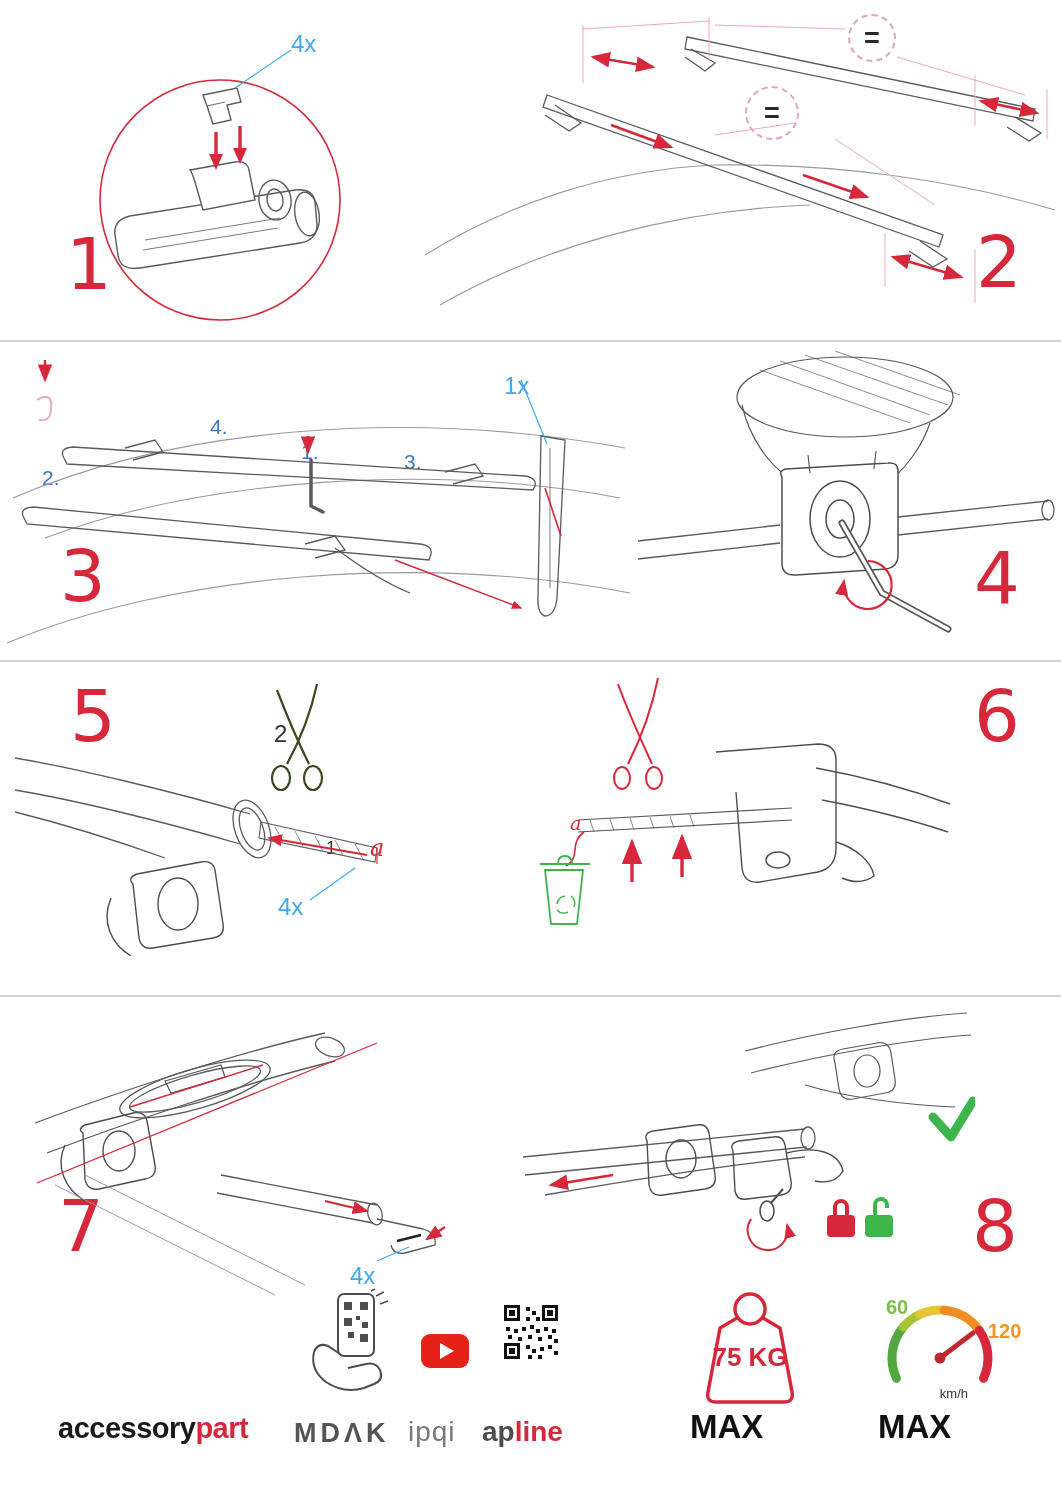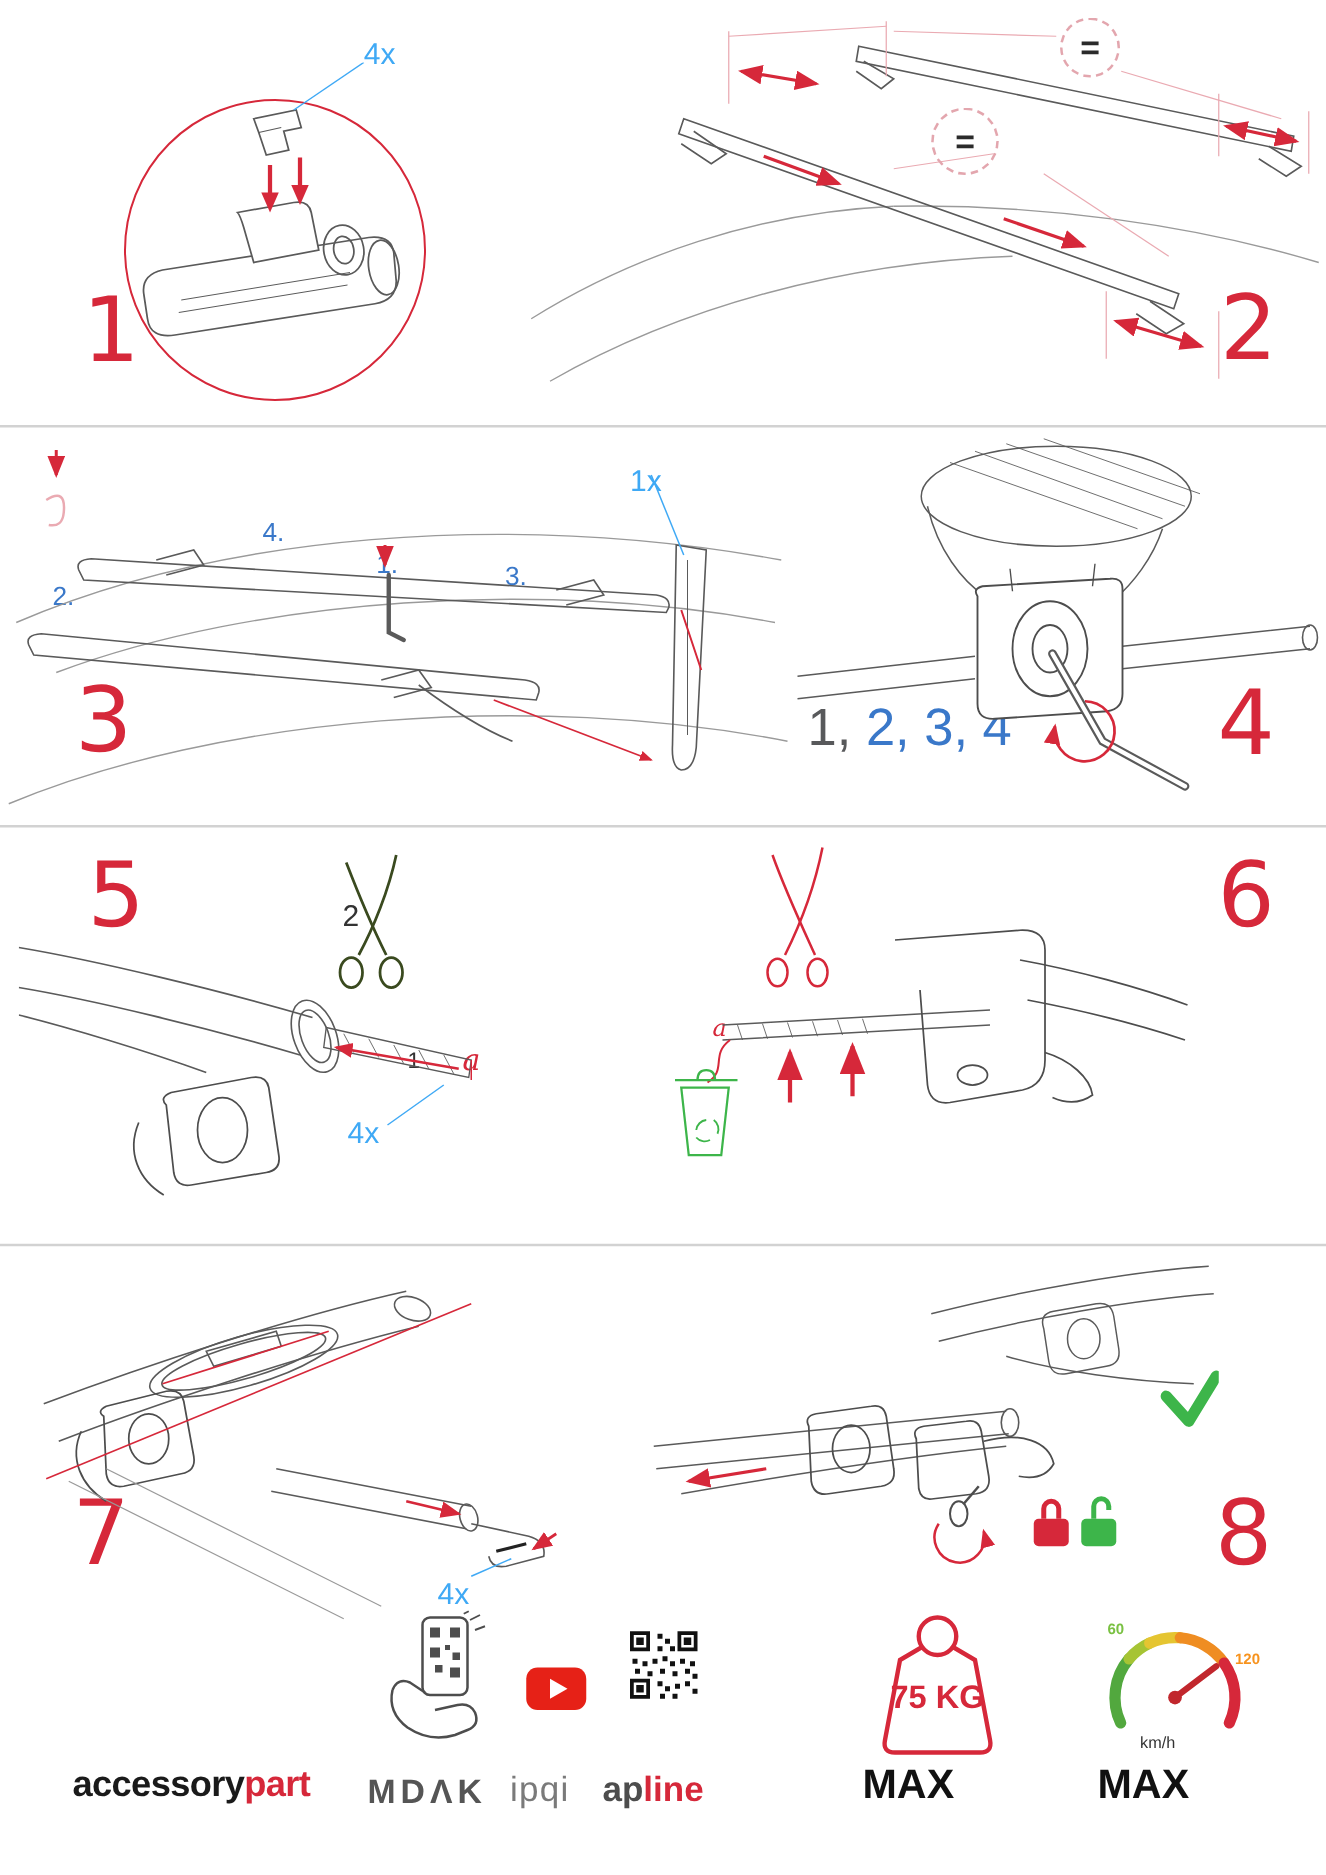--- a/index.html
+++ b/index.html
@@ -25,22 +25,22 @@
   .brand { position:absolute; font-size:29px; font-weight:700; letter-spacing:-0.5px; }
   .brand .k { color:#1a1a1a; } .brand .r { color:#d6283a; }
   .logo-mdak { position:absolute; color:#555; font-size:27px; font-weight:700; letter-spacing:4px; }
   .logo-ipqi { position:absolute; color:#7a7a7a; font-size:28px; font-weight:400; letter-spacing:1px; }
   .logo-apline { position:absolute; font-size:28px; font-weight:600; }
   .logo-apline .g { color:#4d4d4d; } .logo-apline .r { color:#d6283a; }
   .weight-value { position:absolute; left:690px; top:1342px; width:120px; text-align:center;
                   color:#d6283a; font-size:26px; font-weight:600; }
   .max-label { position:absolute; width:120px; text-align:left; color:#111;
                font-size:33px; font-weight:600; }
-  .speed-tick { position:absolute; font-size:12px; font-weight:700; }
-  .speed-unit { position:absolute; left:912px; top:1386px; width:56px; text-align:left;
+  .speed-tick { position:absolute; font-size:20px; font-weight:700; }
+  .speed-unit { position:absolute; left:912px; top:1386px; width:56px; text-align:right;
                 font-size:13px; color:#333; }
 </style>
 </head>
 <body>
 
 <div class="page">
 
   <div class="divider" style="top:340px"></div>
   <div class="divider" style="top:660px"></div>
   <div class="divider" style="top:995px"></div>
@@ -158,23 +158,20 @@
     <g stroke="#5a5a5a" stroke-width="1.3" fill="none">
       <path d="M536 88 L560 92 L552 250 Q550 268 540 268 Q532 266 533 248 Z"></path>
       <path d="M545 100 L545 240" stroke-width="0.8"></path>
       <path d="M540 140 L556 188" stroke="#d6283a" stroke-width="1.6"></path>
     </g>
     <line x1="516" y1="32" x2="542" y2="96" stroke="#3fa9f5" stroke-width="1.2"></line>
     <line x1="390" y1="212" x2="516" y2="260" stroke="#d6283a" stroke-width="1.4" marker-end="url(#ar3)"></line>
   </svg>
 
   <div class="step-num" style="left:974px; top:542px">4</div>
-  <div class="seq" style="left:646px; top:558px">
-    <span class="g">1,</span><span class="b"> 2, 3, 4</span>
-  </div>
 
   <svg class="abs" style="left:630px; top:345px" width="425" height="310" viewBox="0 0 425 310">
     <defs>
       <marker id="ar4" markerWidth="9" markerHeight="8" refX="6.5" refY="3" orient="auto-start-reverse">
         <path d="M0 0 L7.5 3 L0 6 Z" fill="#d6283a"></path>
       </marker>
     </defs>
     <g stroke="#5a5a5a" stroke-width="1.2" fill="none">
       <ellipse cx="215" cy="52" rx="108" ry="40"></ellipse>
       <path d="M130 25 L280 78 M150 16 L300 70 M175 10 L318 60 M205 6 L330 50" stroke-width="0.7"></path>

